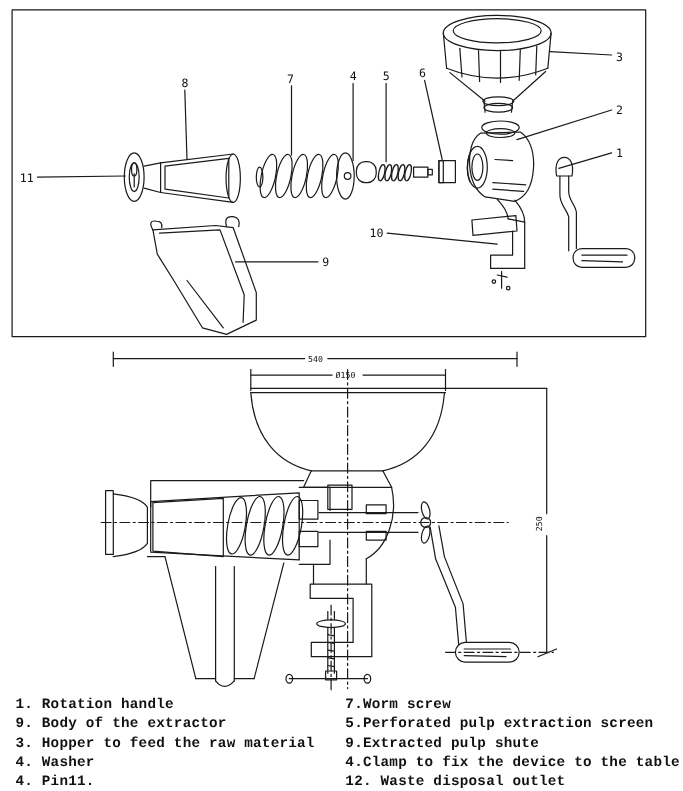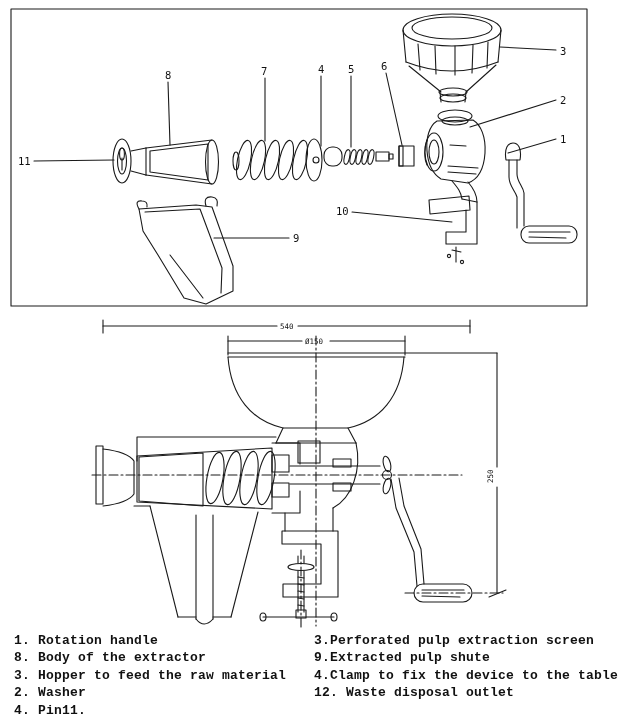--- a/index.html
+++ b/index.html
@@ -259,26 +259,27 @@
       <line x1="92" y1="475" x2="462" y2="475"></line>
       <line x1="405" y1="593" x2="503" y2="593"></line>
       <line x1="301" y1="550" x2="301" y2="627"></line>
     </g>
   </g>
 </svg>
 
 <div class="legend">
   <div class="col left">
     <div class="li">1. Rotation handle</div>
-    <div class="li">8. Body of the extractor</div>
+    <div class="li">9. Body of the extractor</div>
     <div class="li">3. Hopper to feed the raw material</div>
-    <div class="li">2. Washer</div>
+    <div class="li">4. Washer</div>
     <div class="li">4. Pin11.</div>
   </div>
   <div class="col right">
-    <div class="li">3.Perforated pulp extraction screen</div>
+    <div class="li">7.Worm screw</div>
+    <div class="li">5.Perforated pulp extraction screen</div>
     <div class="li">9.Extracted pulp shute</div>
     <div class="li">4.Clamp to fix the device to the table</div>
     <div class="li">12. Waste disposal outlet</div>
   </div>
 </div>
 
 </div>
 
 </body></html>

